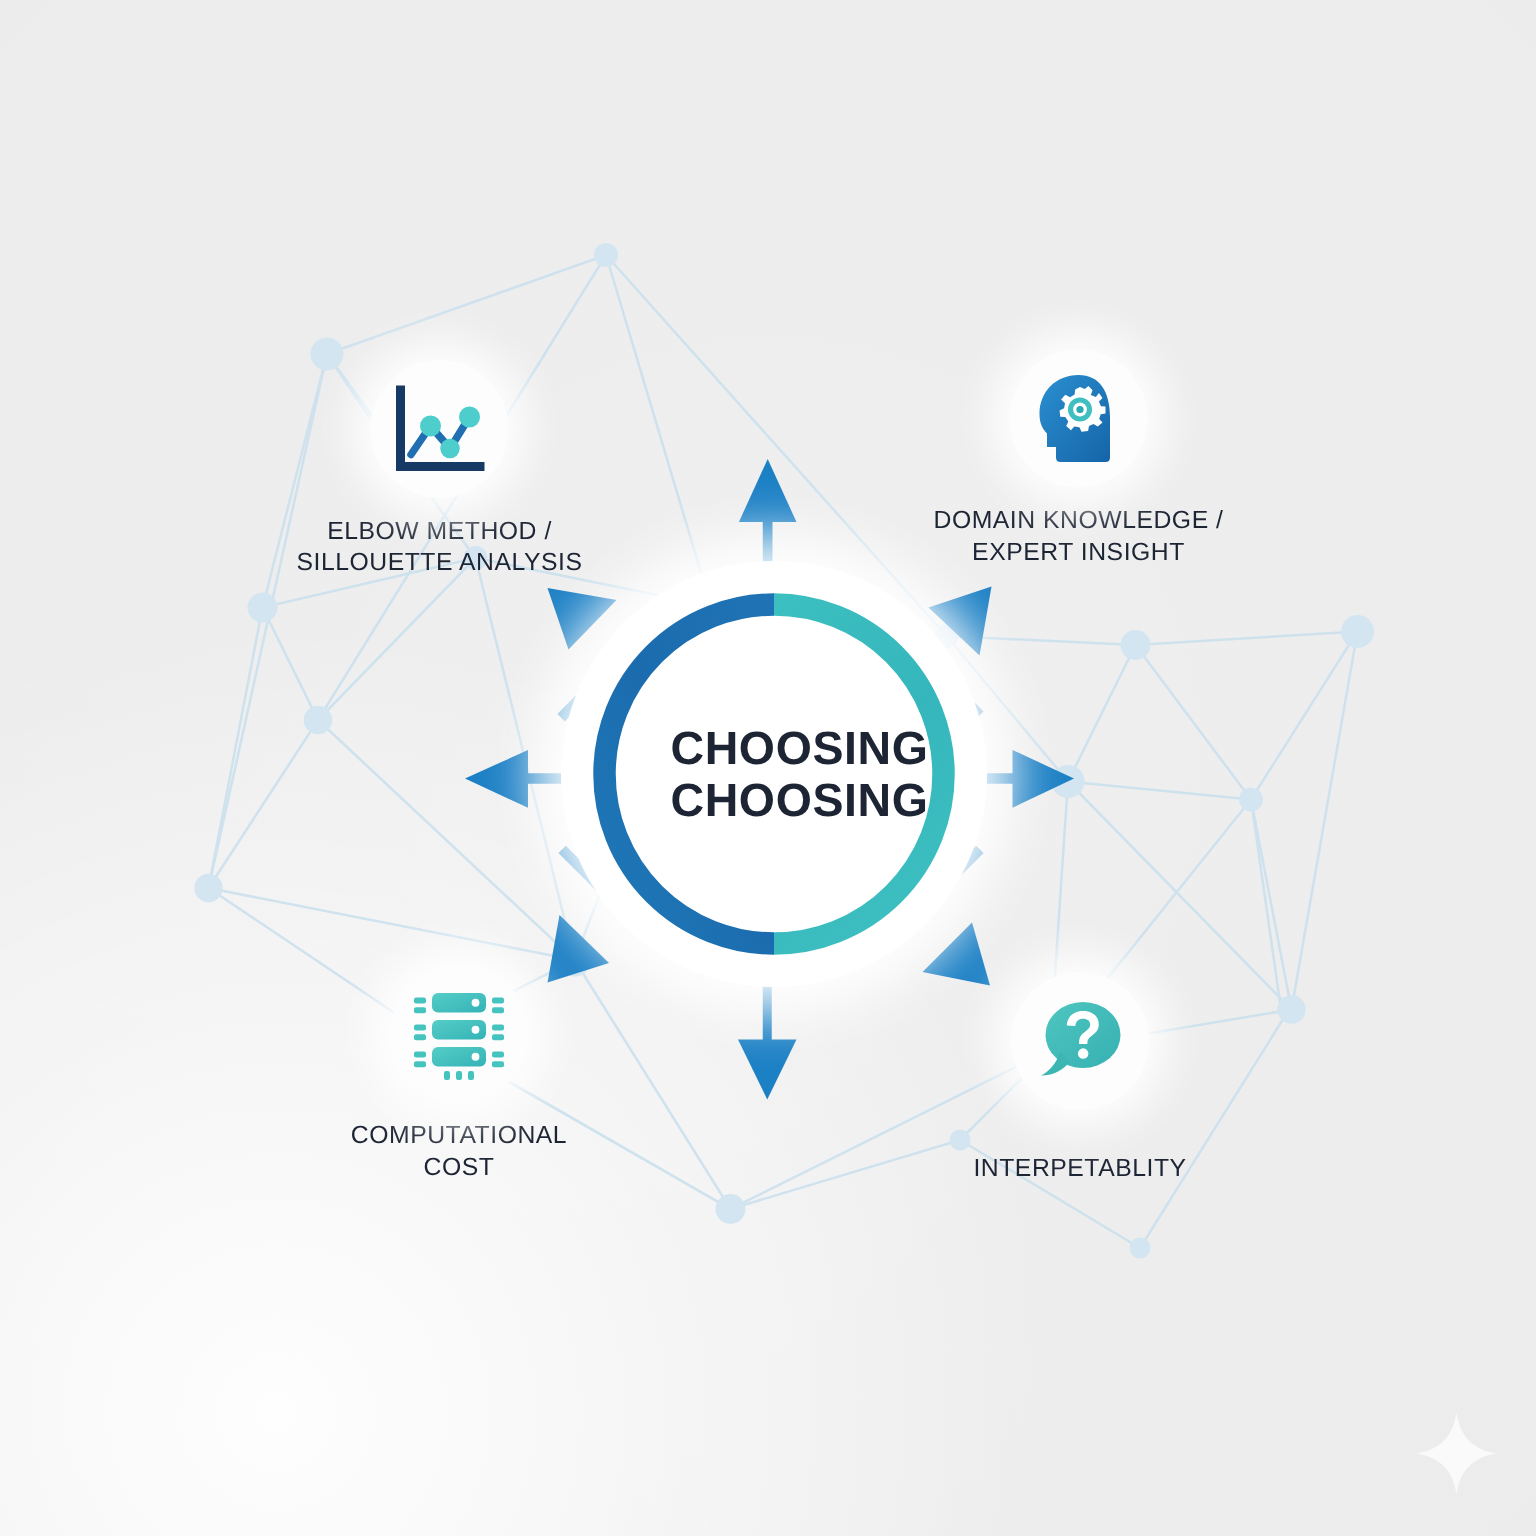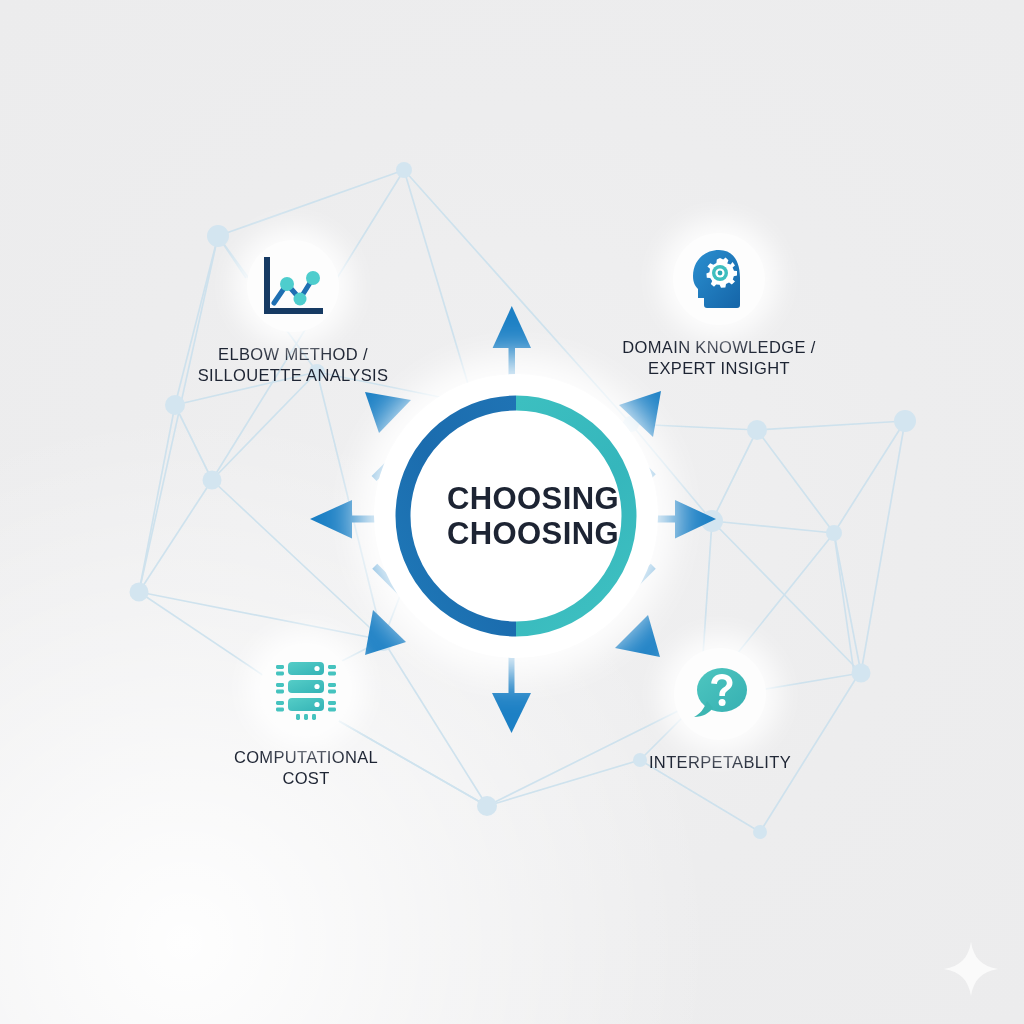--- a/index.html
+++ b/index.html
@@ -105,21 +105,21 @@
     font-weight: normal;
     font-size: 16.5px;
     letter-spacing: 0.35px;
     line-height: 21px;
     white-space: pre-line;
   }
 
   #node-elbow     { left: 168px; top: 240px; }
   #node-domain    { left: 594px; top: 233px; }
   #node-compcost  { left: 181px; top: 643px; }
-  #node-interp    { left: 595px; top: 648px; }
+  #node-interp    { left: 595px; top: 648px; gap: 17px; }
 
   
   #sparkle {
     position: absolute;
     left: 940px;
     top: 938px;
     width: 62px;
     height: 62px;
   }
 </style>

